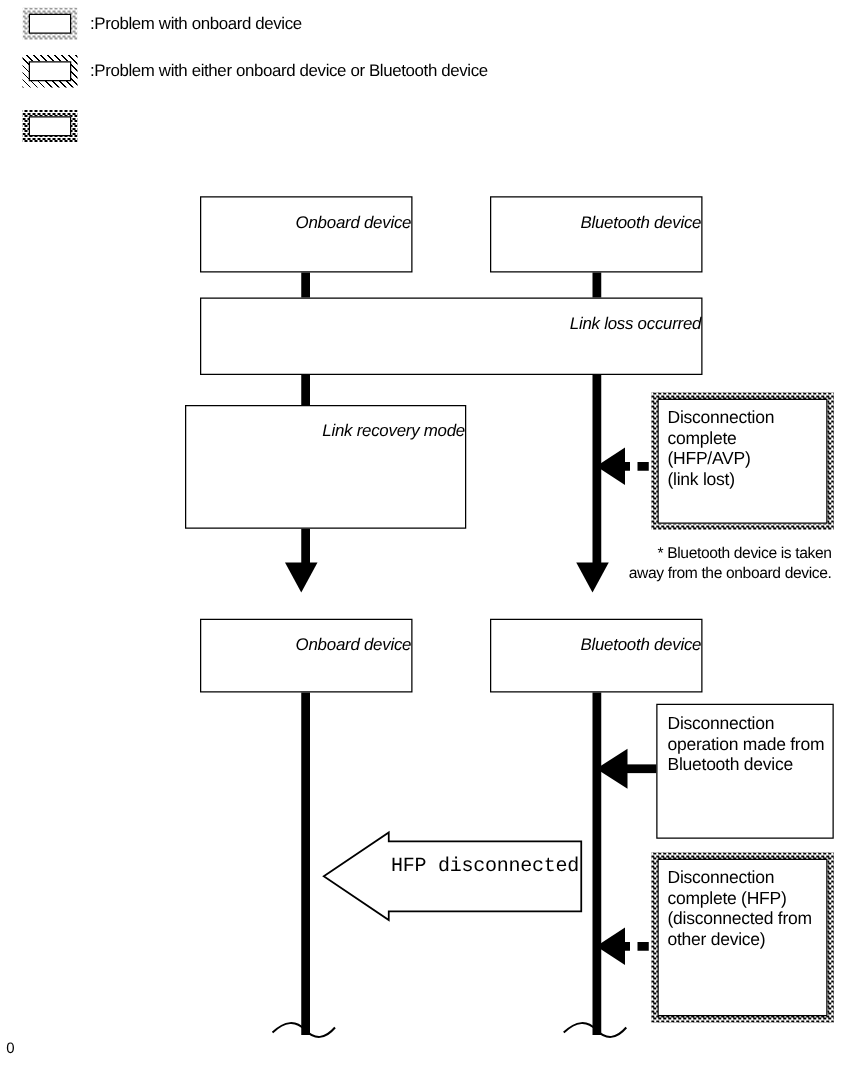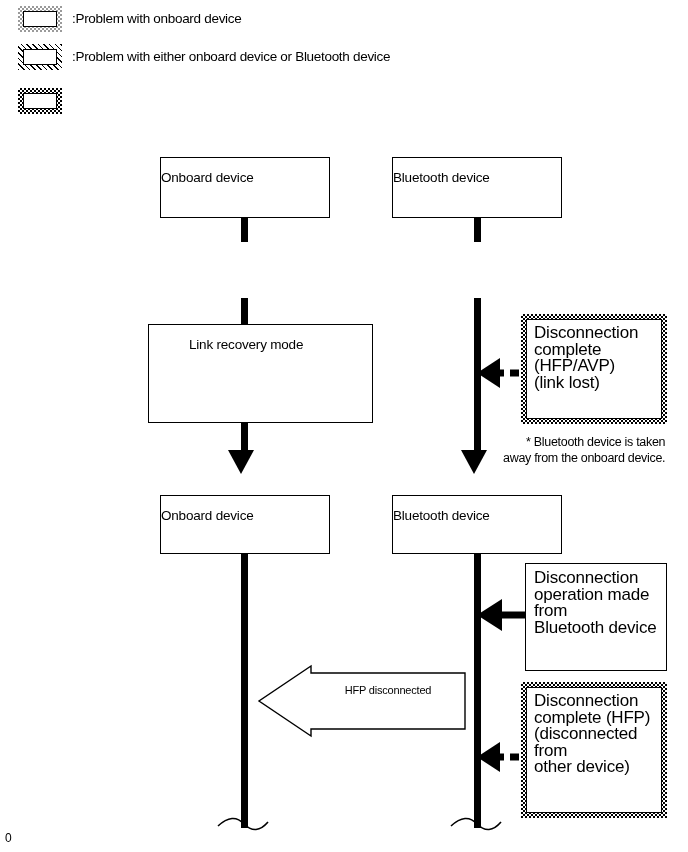--- a/index.html
+++ b/index.html
@@ -104,22 +104,23 @@
   .fbox {
     position: absolute;
     box-sizing: border-box;
     border: 1.4px solid #000000;
     background: #ffffff;
     font-size: 13.5px;
     letter-spacing: -0.2px;
   }
   .fbox .cap {
     display: block;
-    text-align: left;
+    text-align: right;
     padding-top: 12px;
+    font-style: italic;
   }
 
   
   .vline {
     position: absolute;
     width: 7px;
     background: #000000;
   }
 
   
@@ -130,21 +131,21 @@
     border-left: 13px solid transparent;
     border-right: 13px solid transparent;
     border-top: 24px solid #000000;
   }
 
   
   .note {
     position: absolute;
     box-sizing: border-box;
     background: #ffffff;
-    font-size: 17px;
+    font-size: 14px;
     line-height: 16.5px;
     letter-spacing: -0.2px;
   }
   .note .ntext {
     display: block;
     padding: 6px 6px 0 8px;
     white-space: pre-line;
   }
   .note-plain {
     border: 1.4px solid #000000;
@@ -225,20 +226,23 @@
   <div class="vline" style="left:474px; top:553px; height:275px;"></div>
 
   <div class="fbox" style="left:160px; top:157px; width:170px; height:61px;">
     <span class="cap">Onboard device</span>
   </div>
 
   <div class="fbox" style="left:392px; top:157px; width:170px; height:61px;">
     <span class="cap">Bluetooth device</span>
   </div>
 
+  <div class="fbox" style="left:160px; top:238px; width:402px; height:62px;">
+    <span class="cap">Link loss occurred</span>
+  </div>
 
   <div class="fbox" style="left:148px; top:324px; width:225px; height:99px;padding-left:40px;">
     <span class="cap">Link recovery mode</span>
   </div>
 
   <div class="note note-dotted" style="left:521px; top:314px; width:146px; height:110px;">
     <span class="ntext">Disconnection
 complete (HFP/AVP)
 (link lost)</span>
   </div>
@@ -283,17 +287,17 @@
       <line x1="519" y1="757" x2="498" y2="757" stroke="#000000" stroke-width="7" stroke-dasharray="9,6"></line>
       <polygon points="500,742 477,757 500,772" fill="#000000"></polygon>
     </g>
 
     <polygon points="465,673 311,673 311,666 259,701 311,736 311,729 465,729" fill="#ffffff" stroke="#000000" stroke-width="1.4"></polygon>
 
     <path d="M 218 826 Q 233 812 244 824 Q 256 836 268 822" fill="none" stroke="#000000" stroke-width="1.6"></path>
     <path d="M 451 826 Q 466 812 477 824 Q 489 836 501 822" fill="none" stroke="#000000" stroke-width="1.6"></path>
   </svg>
 
-  <span style="position:absolute; left:308px; top:684px; width:160px; text-align:center; font-size:11px; letter-spacing:-0.2px;">HFP disconnected</span>
+  <span style="position:absolute; left:308px; top:684px; width:160px; text-align:center; font-size:16px; letter-spacing:-0.2px;font-family:Liberation Mono, monospace;">HFP disconnected</span>
 
   <span class="page-marker" style="left:5px; top:831px;">0</span>
 
 </div>
 
 </body></html>

